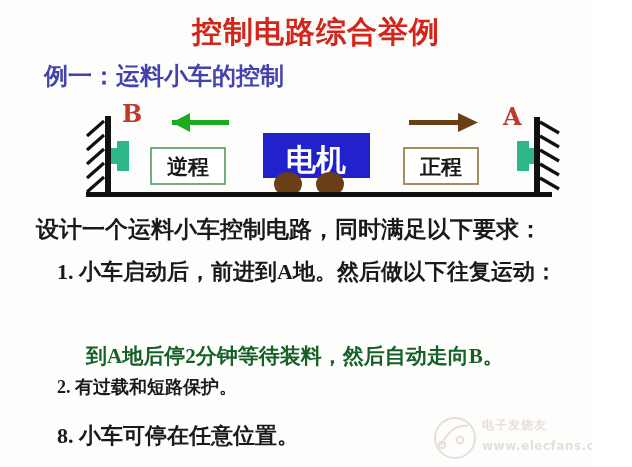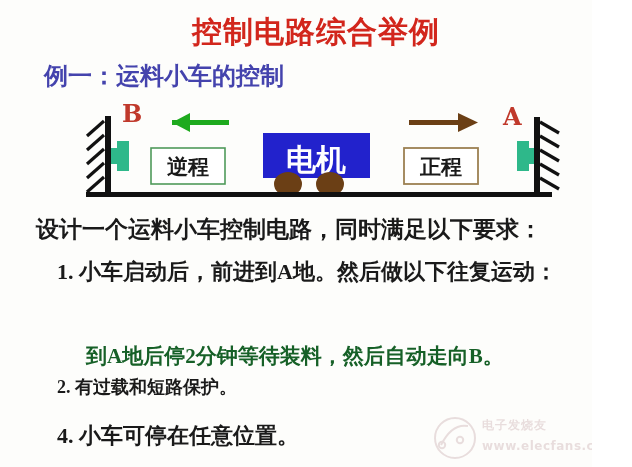--- a/index.html
+++ b/index.html
@@ -208,21 +208,21 @@
 
   <div class="body-line line-intro">设计一个运料小车控制电路，同时满足以下要求：</div>
 
   <div class="body-line line-item1">1. 小车启动后，前进到A地。然后做以下往复运动：</div>
 
   <div class="body-line line-sub-a">到A地后停2分钟等待装料，然后自动走向B。</div>
 
 
   <div class="body-line line-item2">2. 有过载和短路保护。</div>
 
-  <div class="body-line line-item3">4. 小车可停在任意位置。</div>
+  <div class="body-line line-item3">8. 小车可停在任意位置。</div>
 
   <div id="watermark">
     <svg width="50" height="46" viewBox="0 0 50 46">
       <circle cx="25" cy="23" r="20" fill="none" stroke="#cdb2b4" stroke-width="2"></circle>
       <path d="M11 30 Q22 8 38 11" fill="none" stroke="#cdb2b4" stroke-width="2"></path>
       <circle cx="12" cy="30" r="3.2" fill="none" stroke="#cdb2b4" stroke-width="2"></circle>
       <circle cx="30" cy="25" r="3.2" fill="none" stroke="#cdb2b4" stroke-width="2"></circle>
     </svg>
     <div class="wm-text">电子发烧友</div>
     <div class="wm-url">www.elecfans.com</div>

